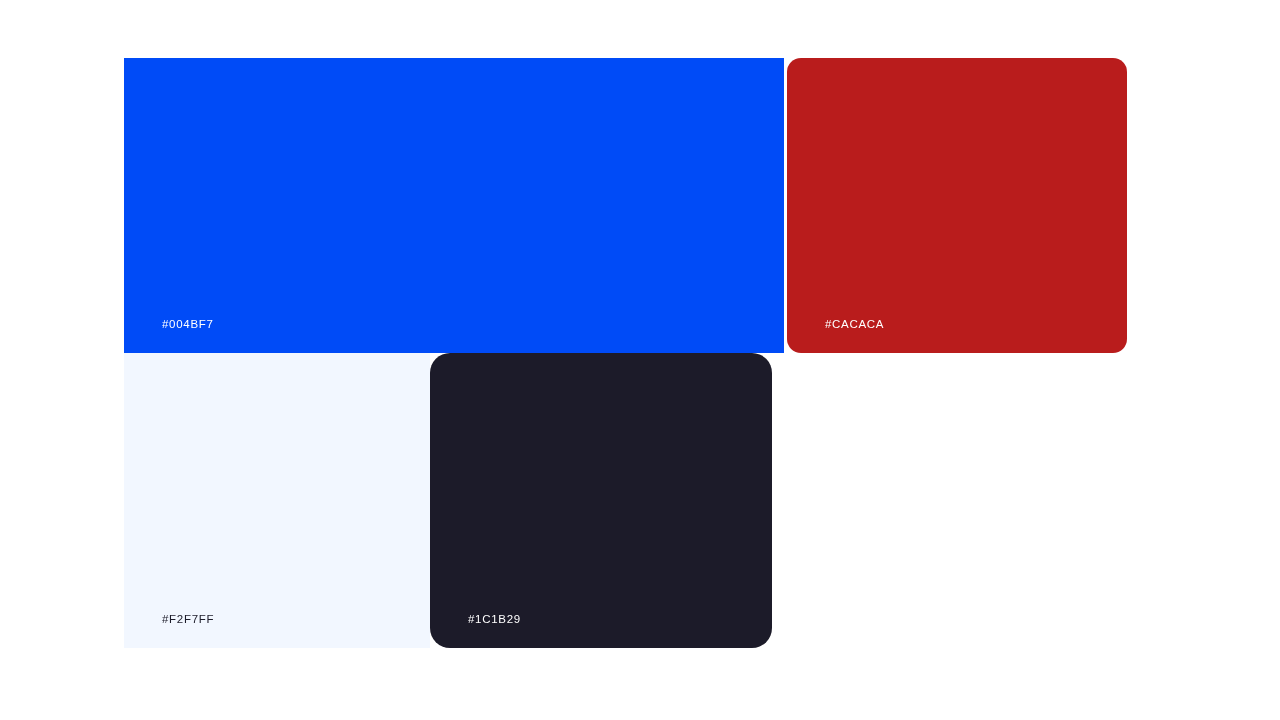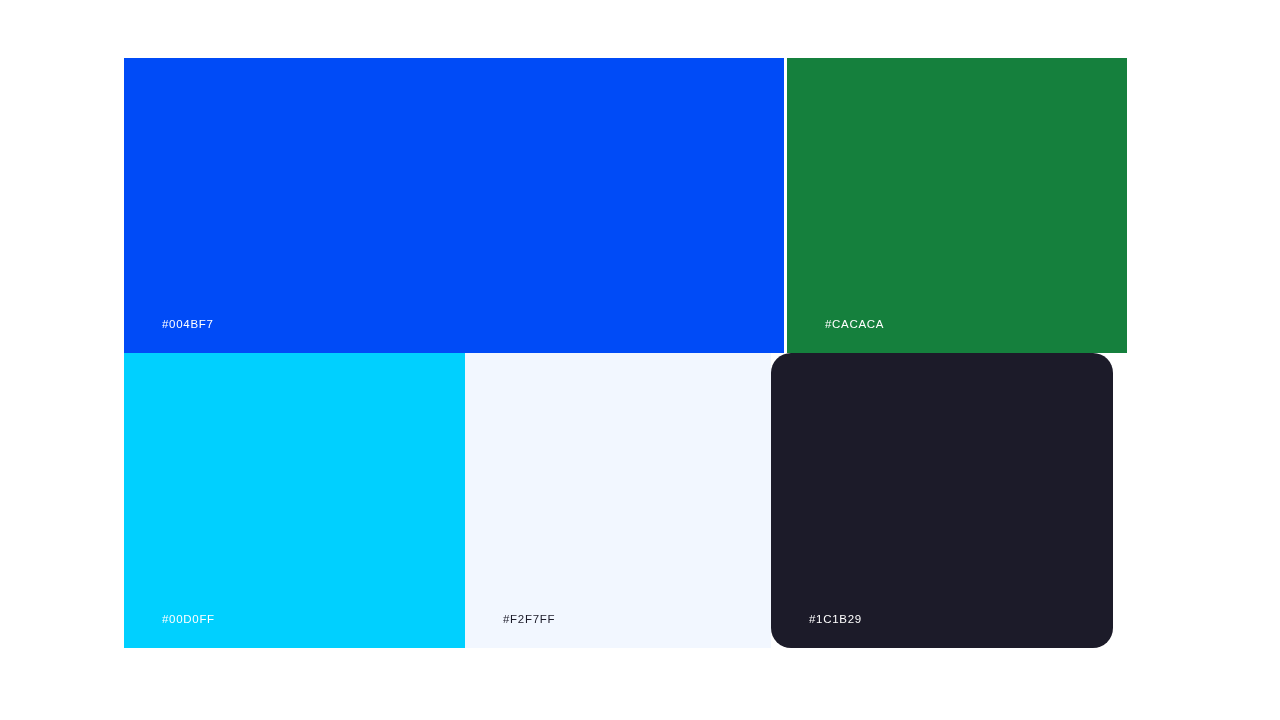--- a/index.html
+++ b/index.html
@@ -75,31 +75,28 @@
 <div id="palette-board">
 
   <div class="palette-row" id="palette-row-top">
 
     <div class="swatch" id="swatch-primary-blue" style="background-color: rgb(0, 75, 247);">
       <span class="swatch-label" style="color: rgb(255, 255, 255);">#004BF7</span>
     </div>
 
     <div class="swatch-gutter"></div>
 
-    <div class="swatch" id="swatch-neutral-gray" style="background-color: #15803d;">
+    <div class="swatch" id="swatch-neutral-gray" style="background-color: #b91c1c; border-radius: 14px;">
       <span class="swatch-label" style="color: rgb(255, 255, 255);">#CACACA</span>
     </div>
 
   </div>
 
   <div class="palette-row" id="palette-row-bottom">
 
-    <div class="swatch" id="swatch-accent-cyan" style="background-color: rgb(0, 208, 255);">
-      <span class="swatch-label" style="color: rgb(255, 255, 255);">#00D0FF</span>
-    </div>
 
     <div class="swatch" id="swatch-surface-light" style="background-color: rgb(242, 247, 255);">
       <span class="swatch-label" style="color: rgb(28, 27, 41);">#F2F7FF</span>
     </div>
 
     <div class="swatch" id="swatch-ink-dark" style="background-color: rgb(28, 27, 41); border-radius: 20px;">
       <span class="swatch-label" style="color: rgb(255, 255, 255);">#1C1B29</span>
     </div>
 
   </div>

